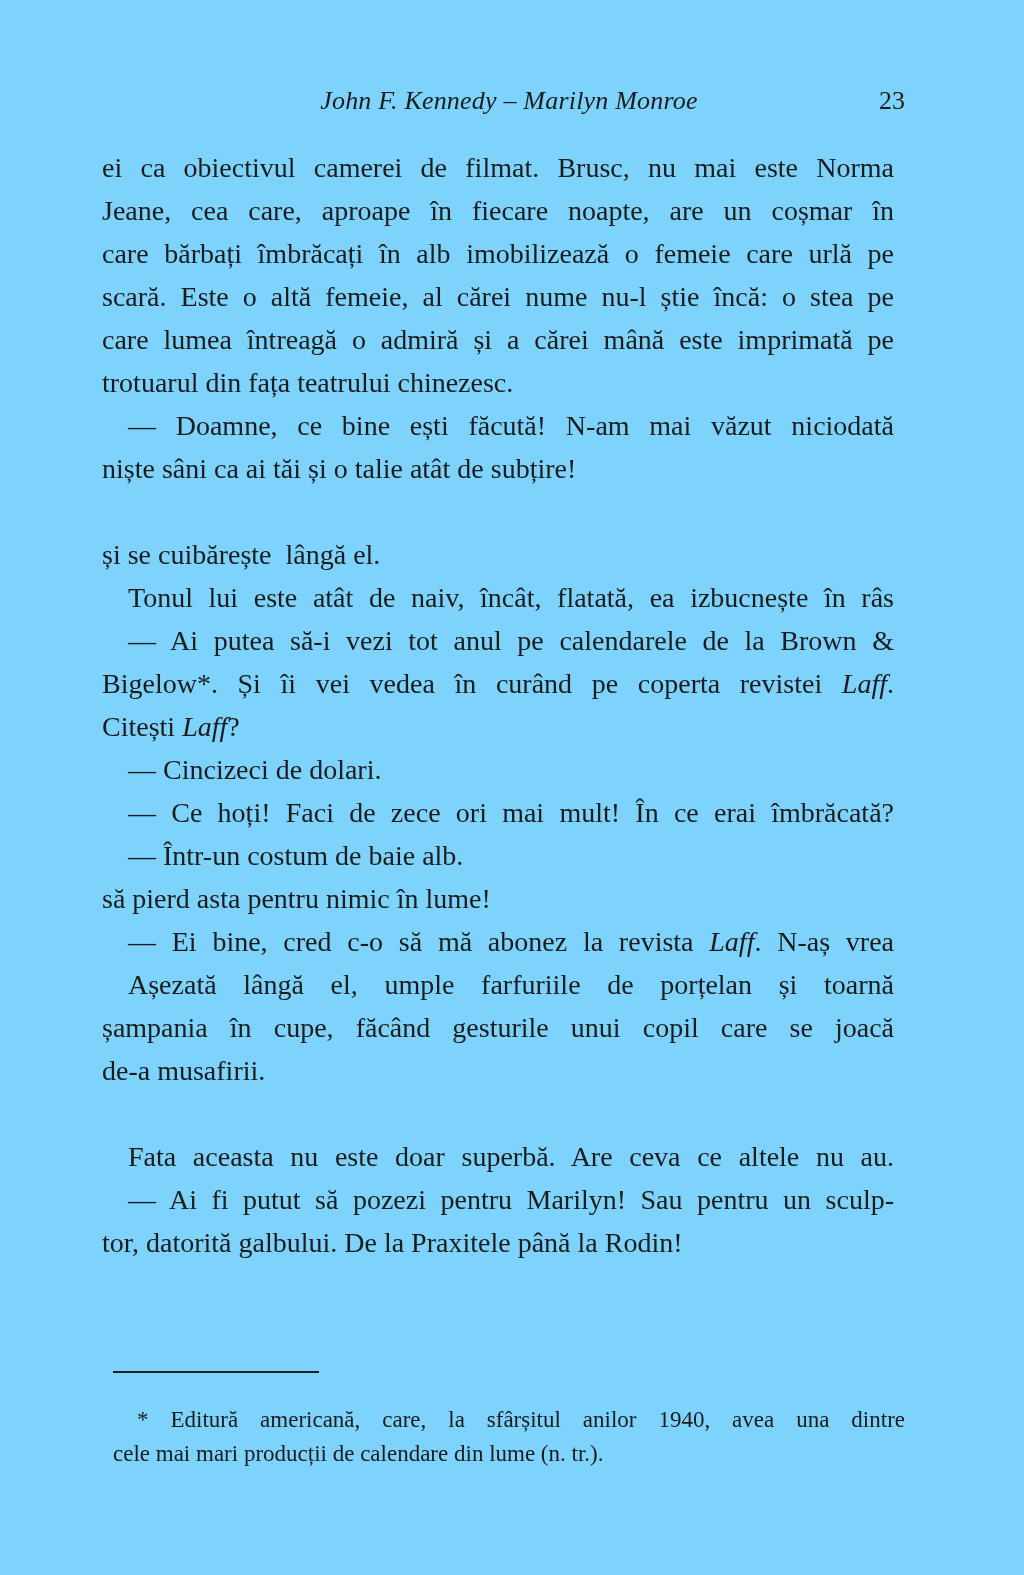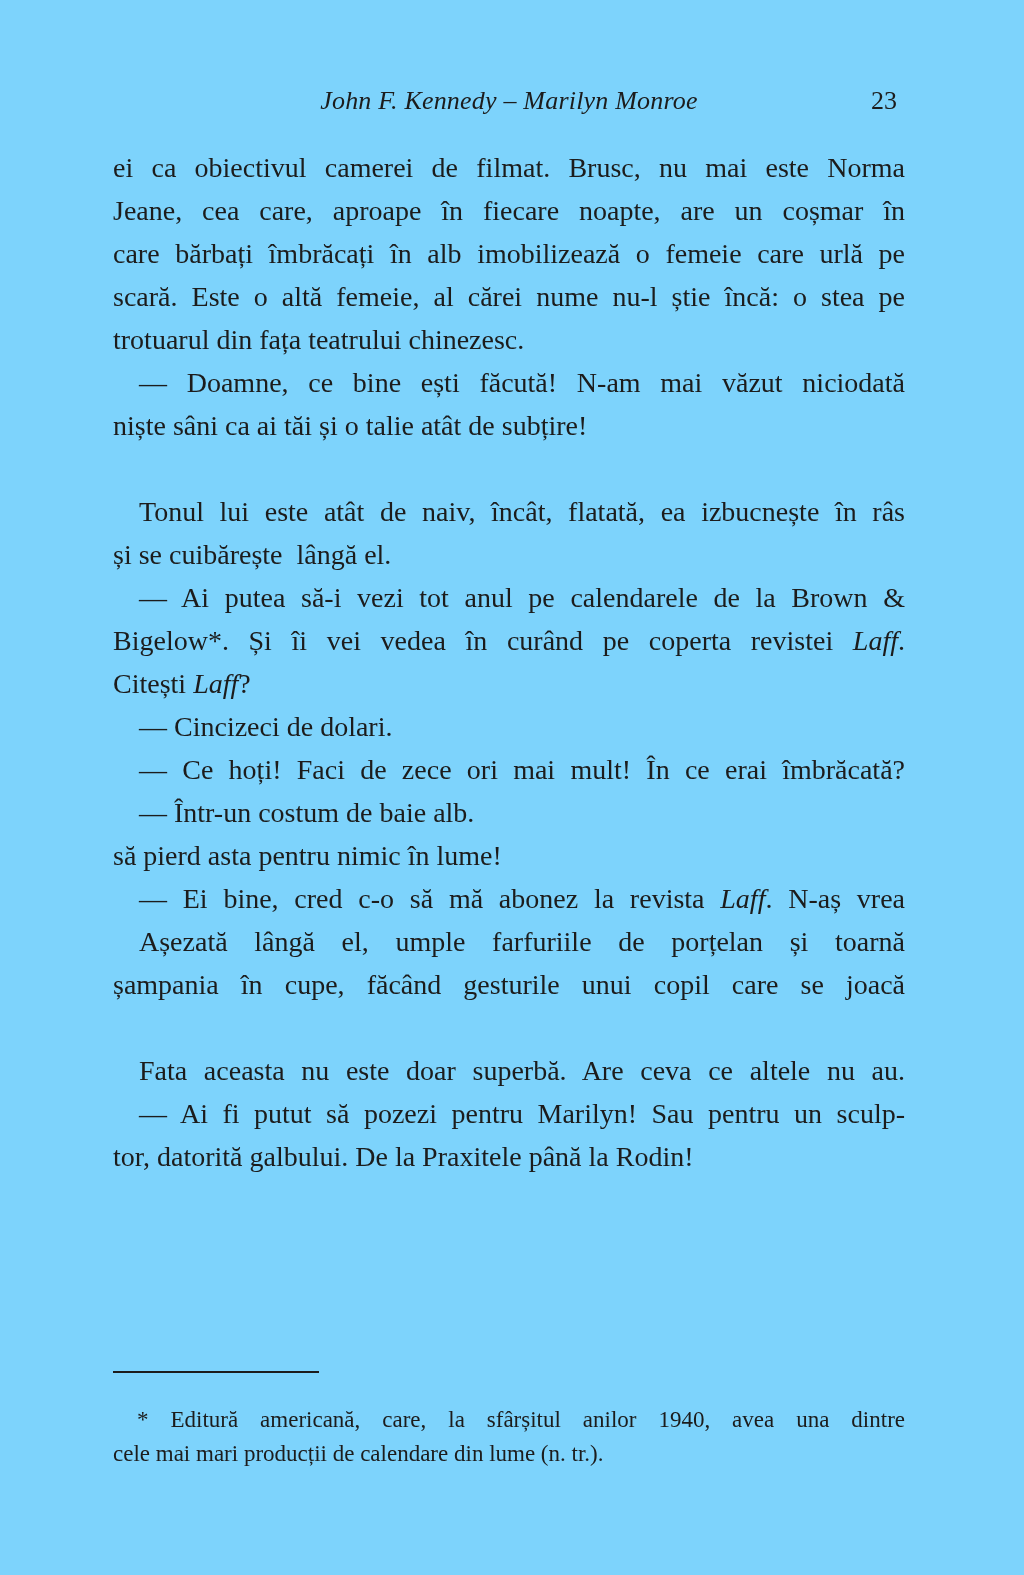--- a/index.html
+++ b/index.html
@@ -10,24 +10,24 @@
     font-family: "Liberation Serif", "DejaVu Serif", serif;
     -webkit-font-smoothing: antialiased;
   }
   .page { position: relative; width: 1024px; height: 1575px; overflow: hidden; background: #7dd3fc; }
 
   .running-head {
     position: absolute; top: 84px; left: 113px; width: 792px; height: 34px;
     font-size: 26px; line-height: 34px;
   }
   .running-title { display: block; text-align: center; font-style: italic; letter-spacing: 0.2px; }
-  .page-number { position: absolute; right: 8px; top: 0; font-style: normal; font-size: 26px; }
+  .page-number { position: absolute; right: 0; top: 0; font-style: normal; font-size: 26px; }
 
   .page-body {
-    position: absolute; top: 146px; left: 113px; width: 792px;
+    position: absolute; top: 146px; left: 102px; width: 792px;
     font-size: 28px; line-height: 43px;
   }
   .para { margin: 0; }
   .line { white-space: normal; }
   .line.fill { text-align: justify; text-align-last: justify; }
   .line.indent { text-indent: 26px; }
   .spacer { height: 43px; }
   .page-body em, .footnote em { font-style: italic; }
 
   .footnote-rule {
@@ -49,30 +49,31 @@
     <span class="running-title">John F. Kennedy – Marilyn Monroe</span>
     <span class="page-number">23</span>
   </div>
 
   <div class="page-body">
       <div class="para">
         <div class="line fill"><span>ei ca obiectivul camerei de filmat. Brusc, nu mai este Norma</span></div>
         <div class="line fill"><span>Jeane, cea care, aproape în fiecare noapte, are un coșmar în</span></div>
         <div class="line fill"><span>care bărbați îmbrăcați în alb imobilizează o femeie care urlă pe</span></div>
         <div class="line fill"><span>scară. Este o altă femeie, al cărei nume nu-l știe încă: o stea pe</span></div>
+        <div class="line fill"><span>care lumea întreagă o admiră și a cărei mână este imprimată pe</span></div>
         <div class="line"><span>trotuarul din fața teatrului chinezesc.</span></div>
       </div>
       <div class="para">
         <div class="line fill indent"><span>— Doamne, ce bine ești făcută! N-am mai văzut niciodată</span></div>
         <div class="line"><span>niște sâni ca ai tăi și o talie atât de subțire!</span></div>
       </div>
       <div class="spacer"></div>
       <div class="para">
+        <div class="line"><span>și se cuibărește&nbsp; lângă el.</span></div>
         <div class="line fill indent"><span>Tonul lui este atât de naiv, încât, flatată, ea izbucnește în râs</span></div>
-        <div class="line"><span>și se cuibărește&nbsp; lângă el.</span></div>
       </div>
       <div class="para">
         <div class="line fill indent"><span>— Ai putea să-i vezi tot anul pe calendarele de la Brown &amp;</span></div>
         <div class="line fill"><span>Bigelow*. Și îi vei vedea în curând pe coperta revistei </span><em>Laff</em><span>.</span></div>
         <div class="line"><span>Citești </span><em>Laff</em><span>?</span></div>
       </div>
       <div class="para">
         <div class="line indent"><span>— Cincizeci de dolari.</span></div>
       </div>
       <div class="para">
@@ -81,20 +82,21 @@
       <div class="para">
         <div class="line indent"><span>— Într-un costum de baie alb.</span></div>
       </div>
       <div class="para">
         <div class="line"><span>să pierd asta pentru nimic în lume!</span></div>
         <div class="line fill indent"><span>— Ei bine, cred c-o să mă abonez la revista </span><em>Laff</em><span>. N-aș vrea</span></div>
       </div>
       <div class="para">
         <div class="line fill indent"><span>Așezată lângă el, umple farfuriile de porțelan și toarnă</span></div>
         <div class="line fill"><span>șampania în cupe, făcând gesturile unui copil care se joacă</span></div>
+        <div class="line"><span>de-a musafirii.</span></div>
       </div>
       <div class="spacer"></div>
       <div class="para">
         <div class="line fill indent"><span>Fata aceasta nu este doar superbă. Are ceva ce altele nu au.</span></div>
       </div>
       <div class="para">
         <div class="line fill indent"><span>— Ai fi putut să pozezi pentru Marilyn! Sau pentru un sculp-</span></div>
         <div class="line"><span>tor, datorită galbului. De la Praxitele până la Rodin!</span></div>
       </div>
     </div>

